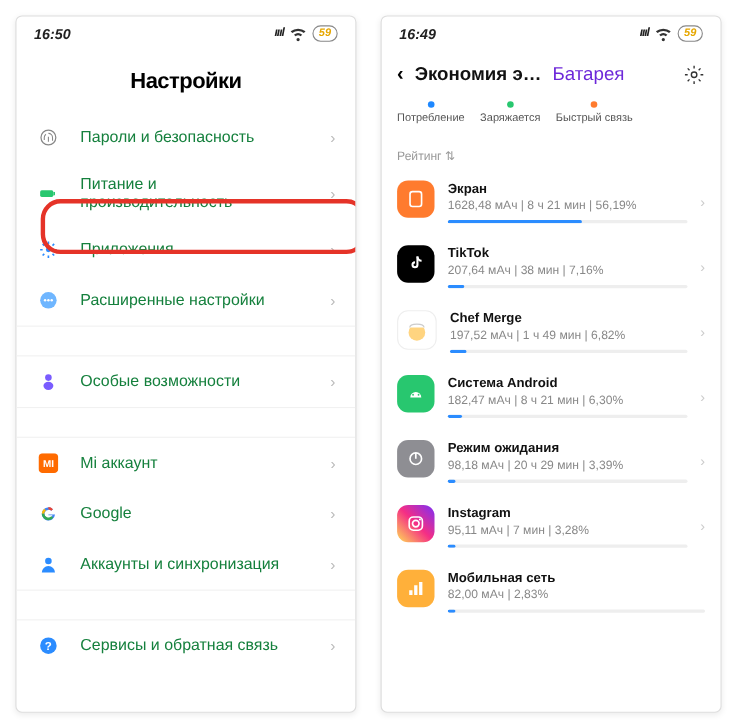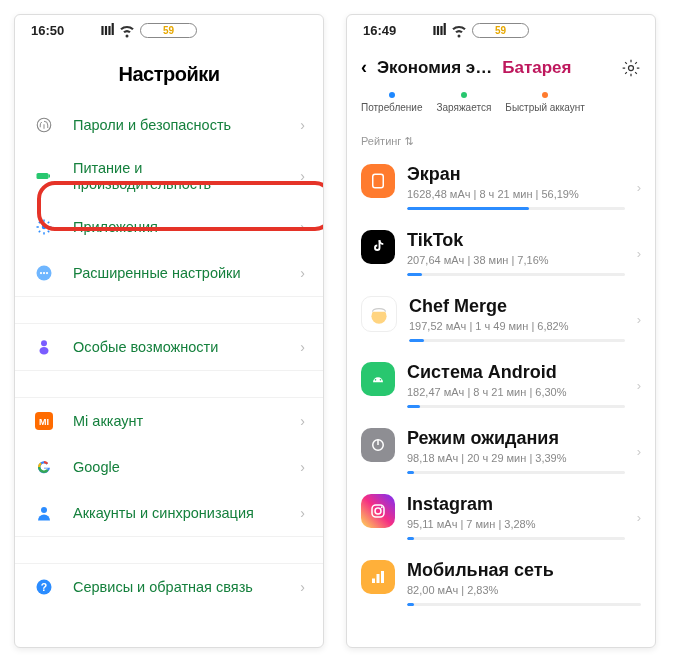--- a/index.html
+++ b/index.html
@@ -19,33 +19,34 @@
     border-radius: 6px;
     box-shadow: 0 2px 6px rgba(0,0,0,0.08);
     background: #fff;
     display: flex;
     flex-direction: column;
     overflow: hidden;
     position: relative;
   }
   .status-bar {
     display: flex;
-    justify-content: flex-start;
+    justify-content: space-between;
     align-items: center;
     padding: 6px 16px 2px;
     font-size: 13px;
     font-weight: 600;
     color: #222;
+    font-style: italic;
   }
   .status-icons { display: flex; align-items: center; gap: 4px; }
-  .sig { font-size: 16px; letter-spacing: -1px; margin-left: 36px; }
+  .sig { font-size: 11px; letter-spacing: -1px; margin-left: 36px; }
   .batt-pill {
     border: 1px solid #888;
     border-radius: 8px;
-    padding: 0 22px;
+    padding: 0 5px;
     font-size: 10px;
     font-weight: 700;
     color: #e6a700;
     line-height: 13px;
   }
   
   .settings-title {
     text-align: center;
     font-size: 20px;
     font-weight: 700;
@@ -95,21 +96,21 @@
     align-items: center;
     gap: 10px;
     padding: 16px 14px 12px;
   }
   .back { font-size: 18px; font-weight: 700; }
   .tab {
     font-size: 17px;
     font-weight: 700;
     color: #111;
   }
-  .tab.inactive { color: #be185d; font-weight: 700; }
+  .tab.inactive { color: #6d28d9; font-weight: 400; }
   .gear {
     margin-left: auto;
     width: 20px; height: 20px;
     display:flex;align-items:center;justify-content:center;
   }
   .legend {
     display: flex;
     gap: 14px;
     padding: 2px 14px 18px;
     font-size: 10px;
@@ -132,21 +133,21 @@
     padding: 10px 14px;
     align-items: flex-start;
   }
   .app-icon {
     width: 34px; height: 34px;
     border-radius: 10px;
     flex: 0 0 34px;
     display:flex;align-items:center;justify-content:center;
   }
   .app-body { flex: 1; display: flex; flex-direction: column; gap: 3px; }
-  .app-name { font-size: 18px; font-weight: 700; color:#111;}
+  .app-name { font-size: 12px; font-weight: 700; color:#111;}
   .app-sub { font-size: 11px; color:#888; }
   .bar-bg {
     height: 3px; background:#eee; border-radius: 2px;
     margin-top: 4px; position: relative; overflow:hidden;
   }
   .bar-fill {
     position:absolute; left:0; top:0; bottom:0;
     background:#2b8cff; border-radius:2px;
   }
   .app-chev { color:#ccc; align-self:center; font-size:13px;}
@@ -318,21 +319,21 @@
     <span>
         <span class="dot b"></span>
         <span>Потребление</span>
       </span>
     <span>
         <span class="dot g"></span>
         <span>Заряжается</span>
       </span>
     <span>
         <span class="dot o"></span>
-        <span>Быстрый аккаунт</span>
+        <span>Быстрый связь</span>
       </span>
   </div>
 
   <div class="rating">Рейтинг ⇅</div>
 
   <div class="apps">
 
     <div class="app-row">
       <div class="app-icon screen">
         <svg width="18" height="18" viewBox="0 0 24 24">

